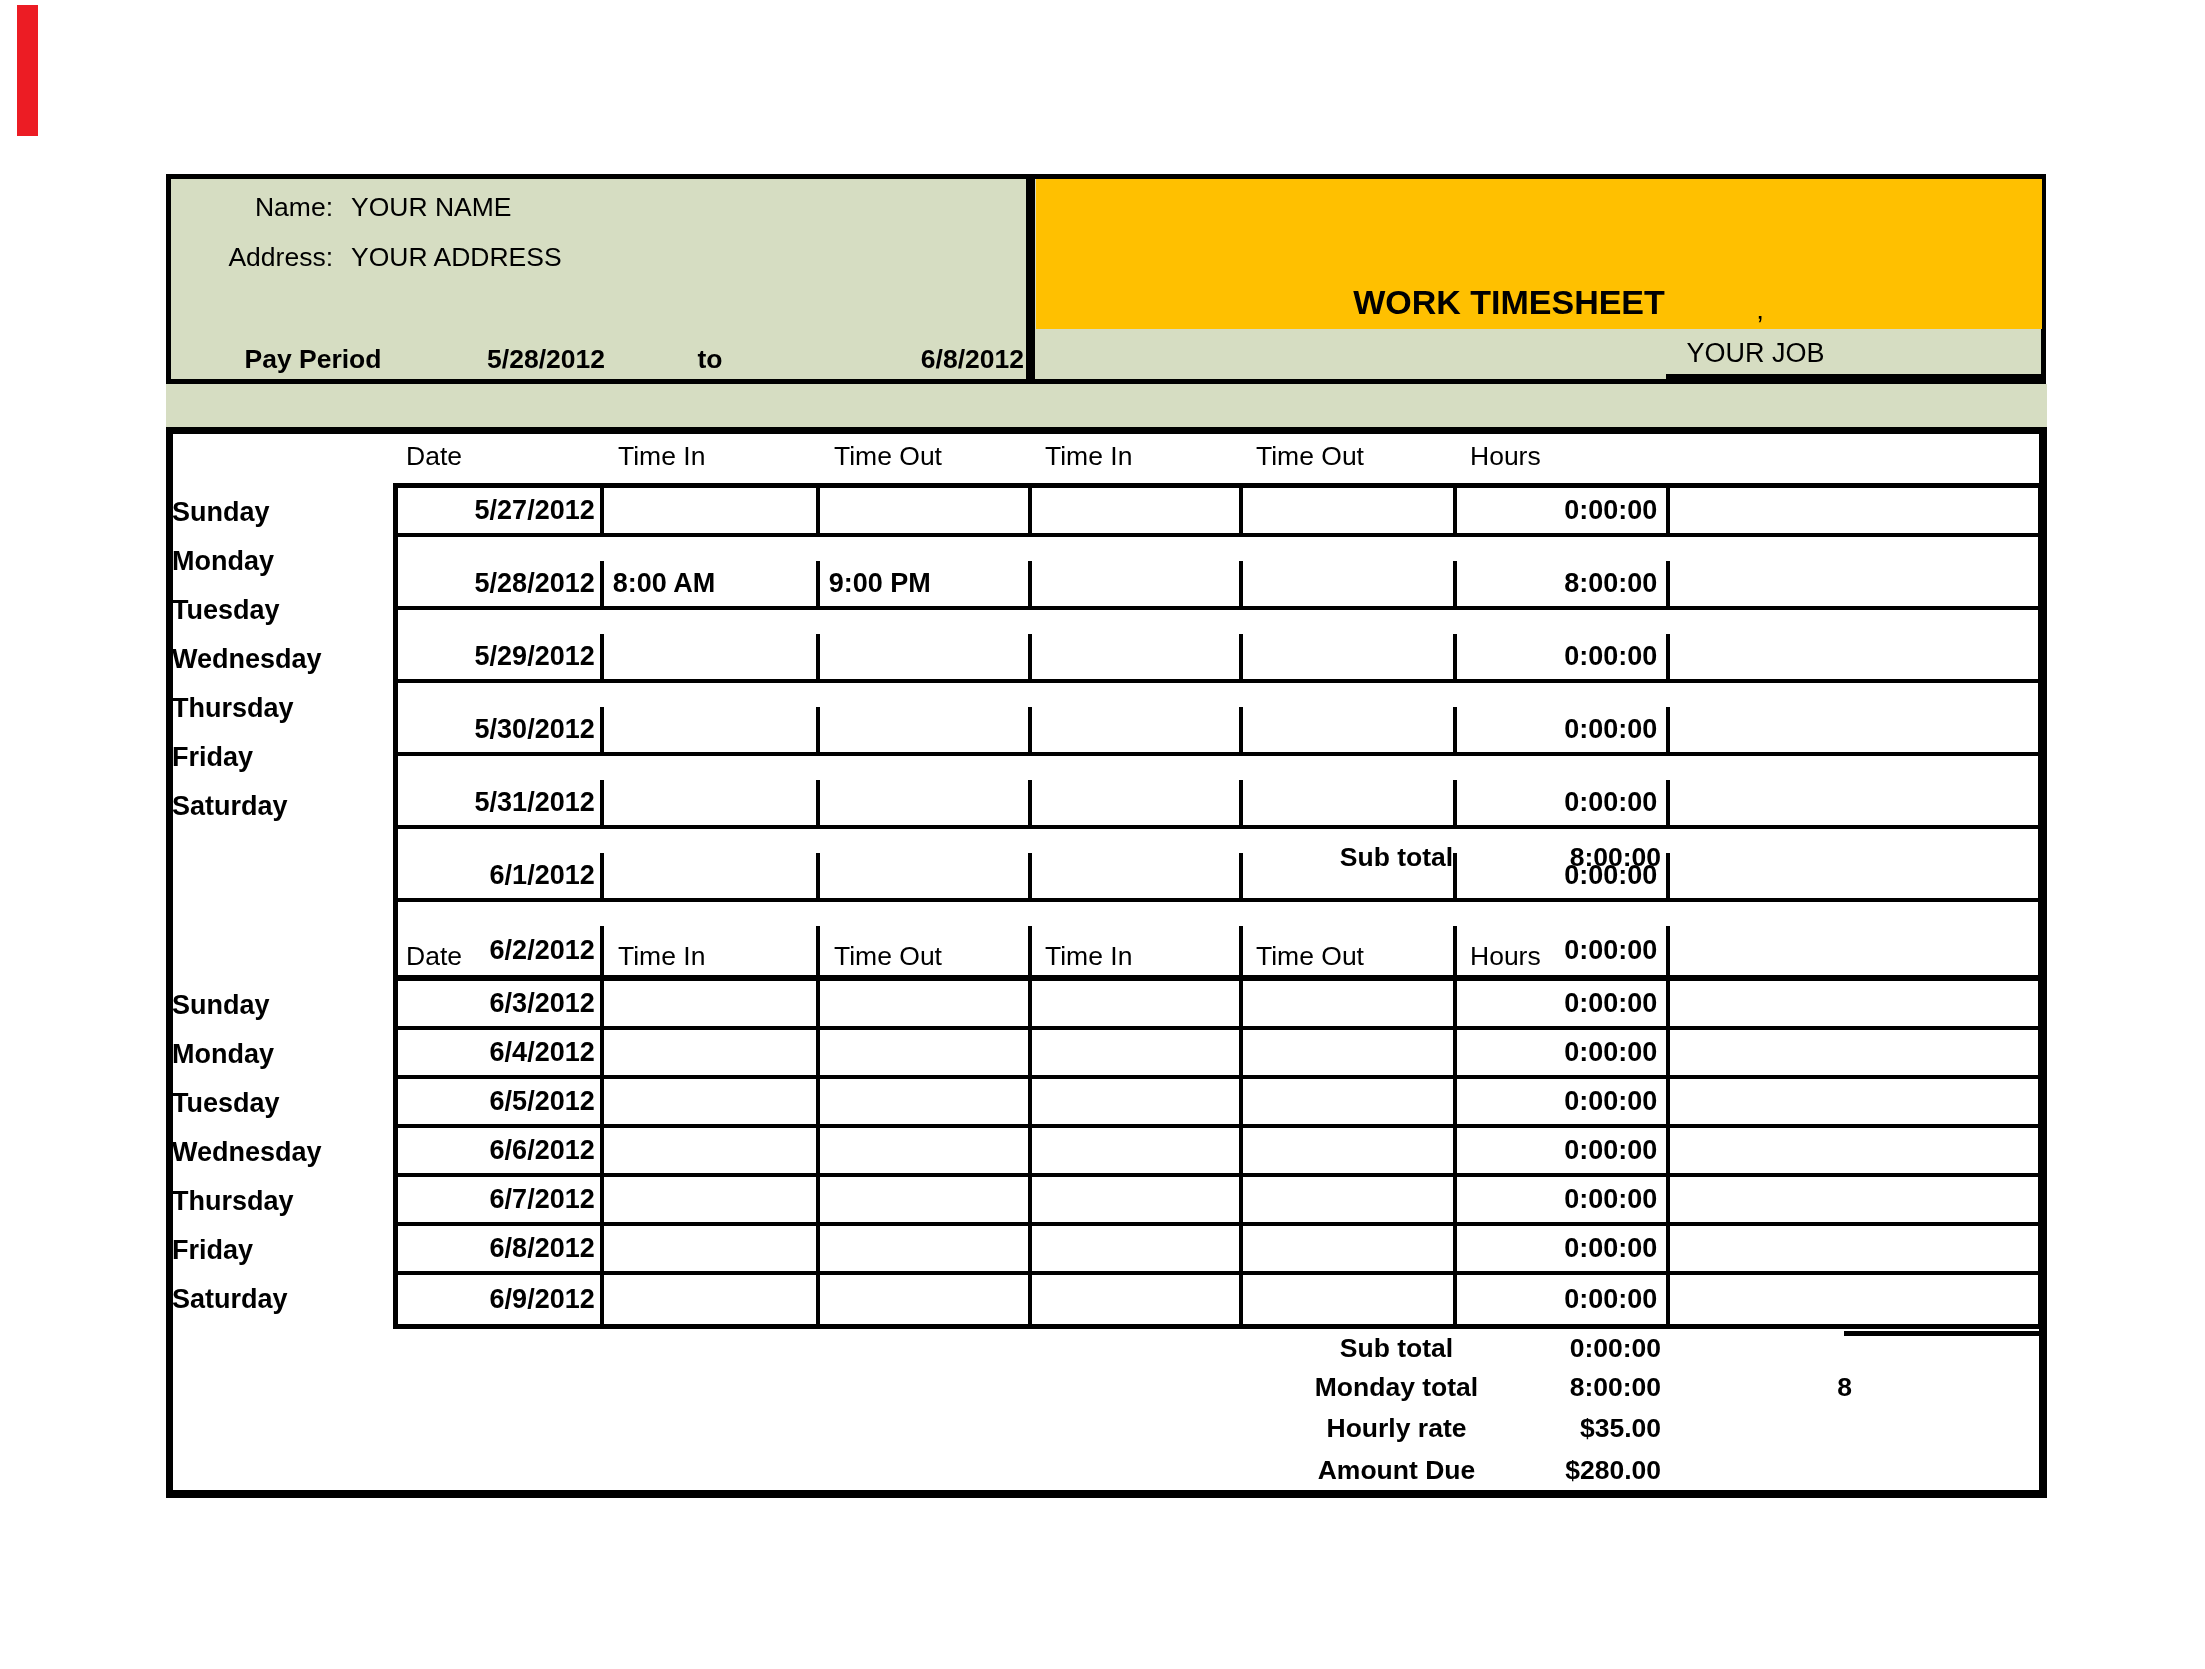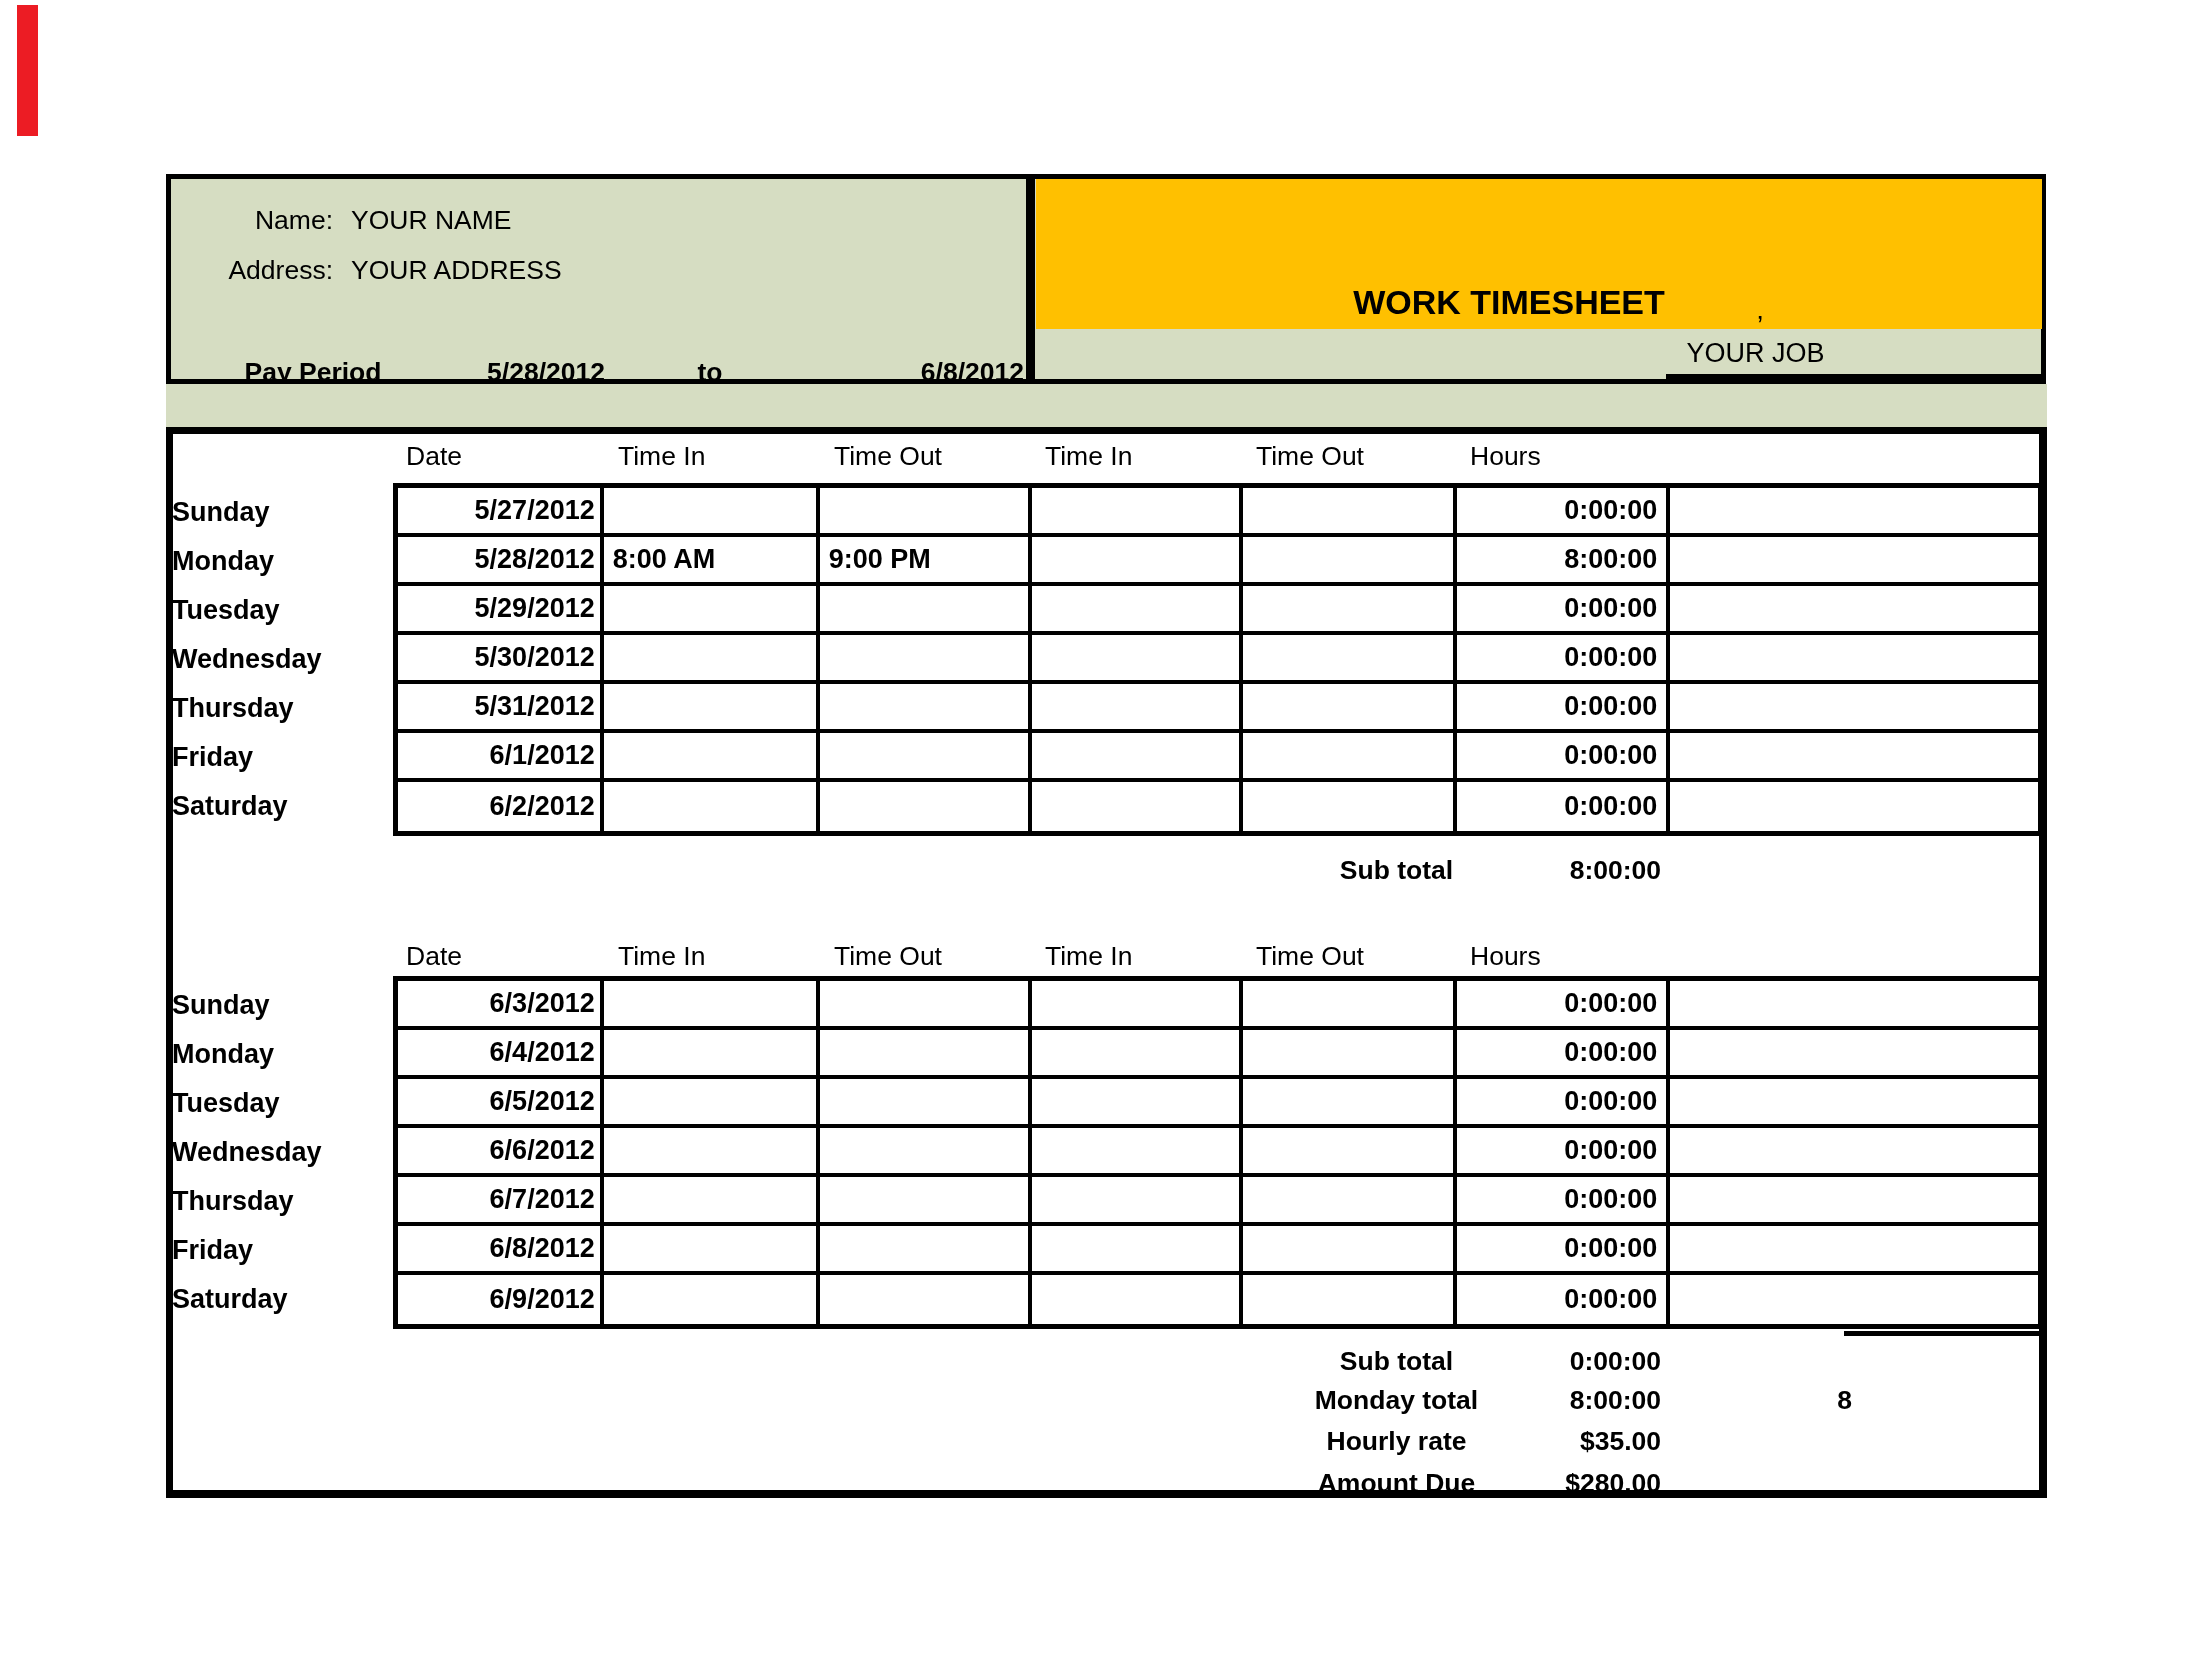--- a/index.html
+++ b/index.html
@@ -21,21 +21,21 @@
   #left-box{left:166px;top:174px;width:865px;height:210px;border:5.3px solid #000;}
   #right-panel{left:1030px;top:174px;width:1016px;height:210px;border:5.3px solid #000;}
   #orange-strip{left:1036px;top:179px;width:1006px;height:150px;}
   #work-title{left:1036px;top:282px;width:914px;height:41px;line-height:41px;font-size:34px;padding-left:32px;}
   #job-tick{left:1757px;top:311px;width:35px;height:30px;line-height:30px;font-size:28px;}
   #job-title{left:1579px;top:335px;width:353px;height:37px;line-height:37px;font-size:27px;}
   #job-underline{left:1666px;top:374px;width:378px;height:6.2px;background:#000;}
   #green-strip{left:166px;top:384px;width:1881px;height:43px;}
 
   
-  .hrow{height:37px;line-height:37px;margin-top:13px;}
+  .hrow{height:37px;line-height:37px;}
   #name-label{left:176px;top:189px;width:157px;}
   #name-value{left:351px;top:189px;width:494px;}
   #address-label{left:176px;top:239px;width:157px;}
   #address-value{left:351px;top:239px;width:494px;}
   #pay-period-label{left:172px;top:341px;width:282px;}
   #pay-period-start{left:384px;top:341px;width:221px;}
   #pay-period-to{left:679px;top:341px;width:62px;}
   #pay-period-end{left:803px;top:341px;width:221px;}
 
   
@@ -46,21 +46,21 @@
   .ch-date{left:406px;width:194px;}
   .ch-in1{left:618px;width:194px;}
   .ch-out1{left:834px;width:194px;}
   .ch-in2{left:1045px;width:194px;}
   .ch-out2{left:1256px;width:194px;}
   .ch-hours{left:1470px;width:194px;}
   .head1{top:438px;} .head2{top:938px;}
 
   
   .grid{left:393px;width:1650px;border:5.3px solid #000;background:#fff;display:flex;flex-direction:column;}
-  #grid-week1{top:483px;}
+  #grid-week1{top:483px;gap:24px;}
   #grid-week2{top:976px;}
   .trow{display:flex;height:49px;box-sizing:border-box;border-bottom:4.4px solid #000;}
   .trow:last-child{border-bottom:none;}
   .cell{box-sizing:border-box;border-right:4.4px solid #000;display:flex;align-items:center;font-size:27px;font-weight:bold;overflow:hidden;}
   .cell.date{width:206px;justify-content:flex-end;padding-right:5.3px;}
   .cell.t1{width:216px;padding-left:8.8px;}
   .cell.t2{width:212px;padding-left:8.8px;}
   .cell.t3{width:211px;padding-left:8.8px;}
   .cell.t4{width:214px;padding-left:8.8px;}
   .cell.hours{width:213px;justify-content:flex-end;padding-right:8.8px;}

